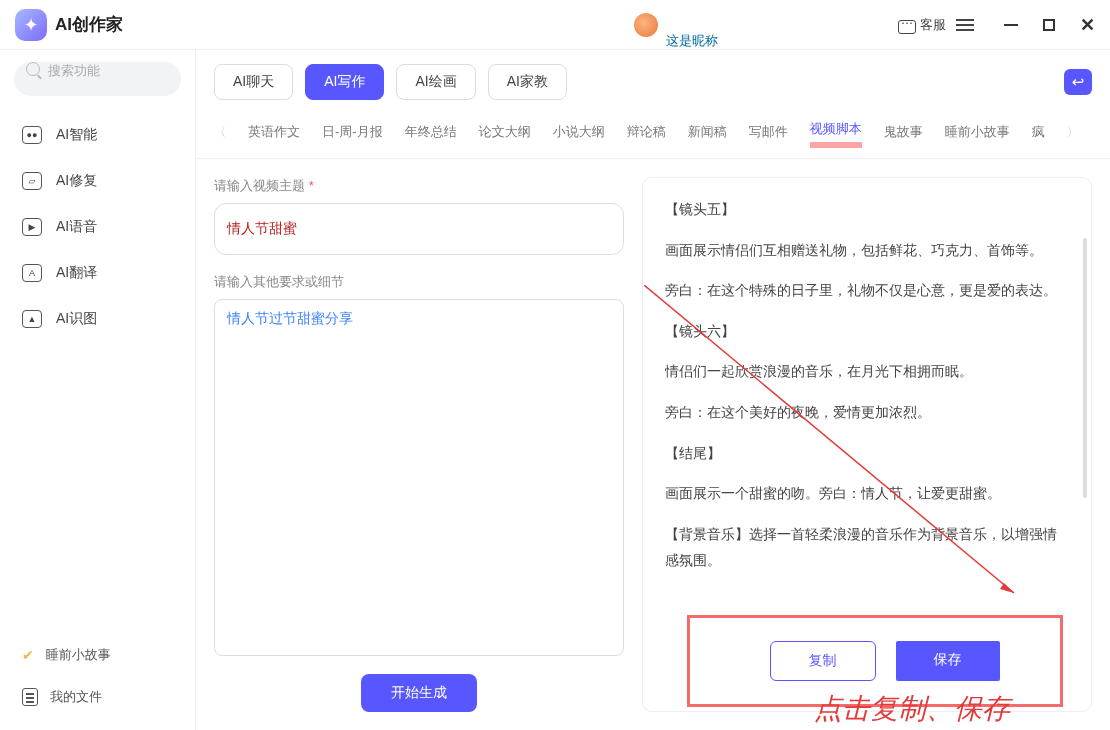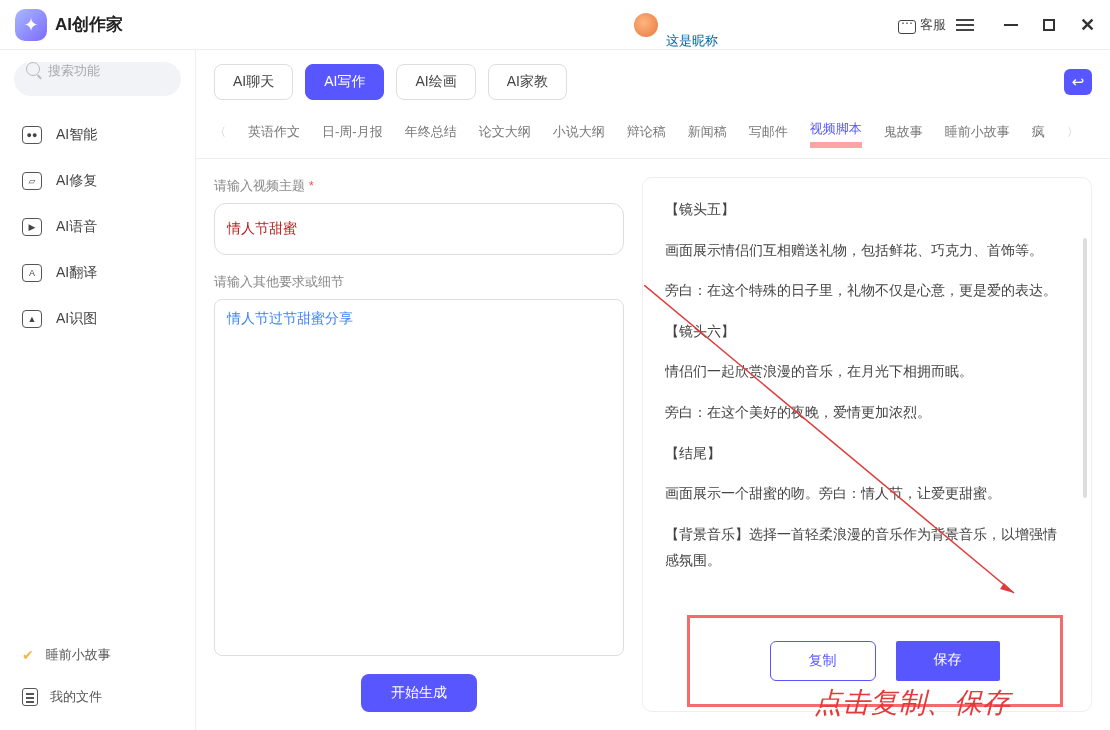--- a/index.html
+++ b/index.html
@@ -59,21 +59,21 @@
 .output { font-size: 14px; color: #444; line-height: 1.9; flex: 1; overflow-y: auto; }
 .output p { margin-bottom: 14px; }
 .scroll-hint { position: absolute; right: 4px; top: 60px; width: 4px; height: 260px; background: #ddd; border-radius: 2px; }
 
 .btn-row { display: flex; gap: 20px; justify-content: center; margin-top: 8px; padding: 14px; }
 .btn-copy { border: 1px solid #5856ff; color: #5856ff; background: #fff; border-radius: 6px; padding: 10px 38px; font-size: 14px; cursor: pointer; margin-left: 35px; }
 .btn-save { background: #5856ff; color: #fff; border-radius: 2px; padding: 10px 38px; font-size: 14px; cursor: pointer; }
 .highlight-box { position: absolute; border: 3px solid #f56b6b; left: 44px; right: 28px; bottom: 4px; height: 92px; pointer-events: none; }
 
 .annot-line { position: absolute; left: 448px; top: 235px; width: 380px; height: 310px; pointer-events: none; }
-.annot-text { position: absolute; right: 100px; bottom: 8px; color: #e23a3a; font-size: 28px; font-style: italic; font-family: "KaiTi", serif; }
+.annot-text { position: absolute; right: 100px; bottom: 2px; color: #e23a3a; font-size: 28px; font-style: italic; font-family: "KaiTi", serif; }
 </style>
 </head>
 <body>
 
 <div class="titlebar">
   <div class="logo-wrap">
     <div class="logo-icon">✦</div>
     <div class="app-title">AI创作家</div>
   </div>
   <div class="titlebar-spacer"></div>

